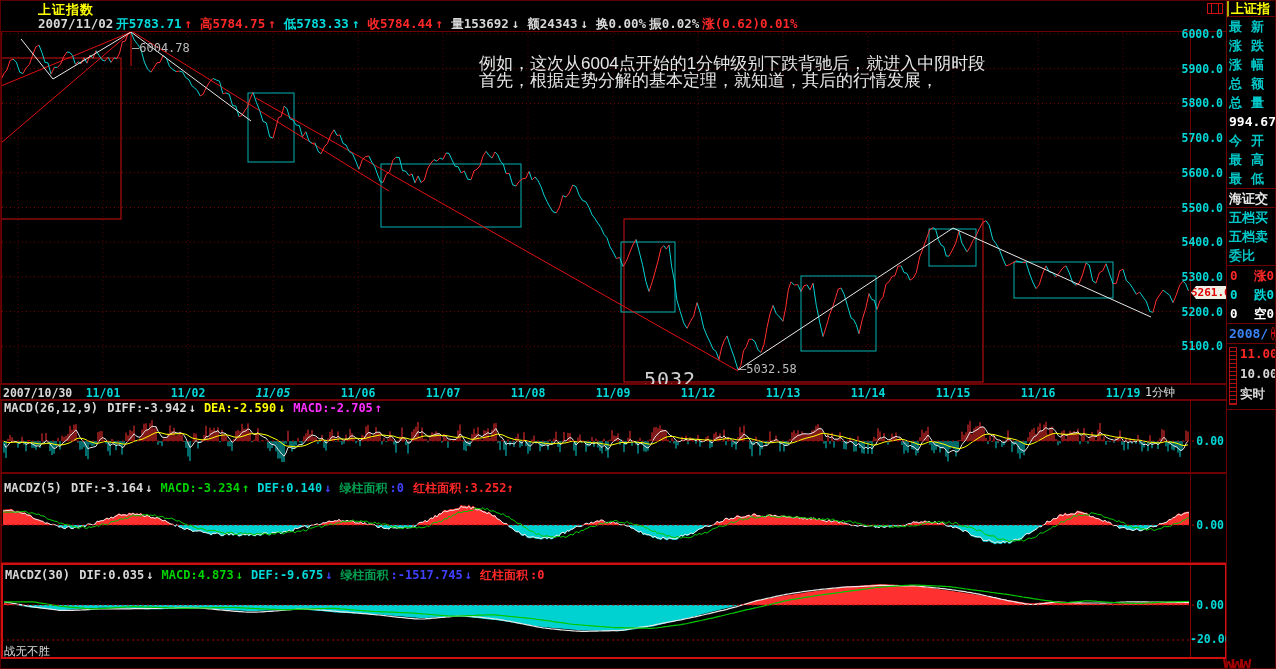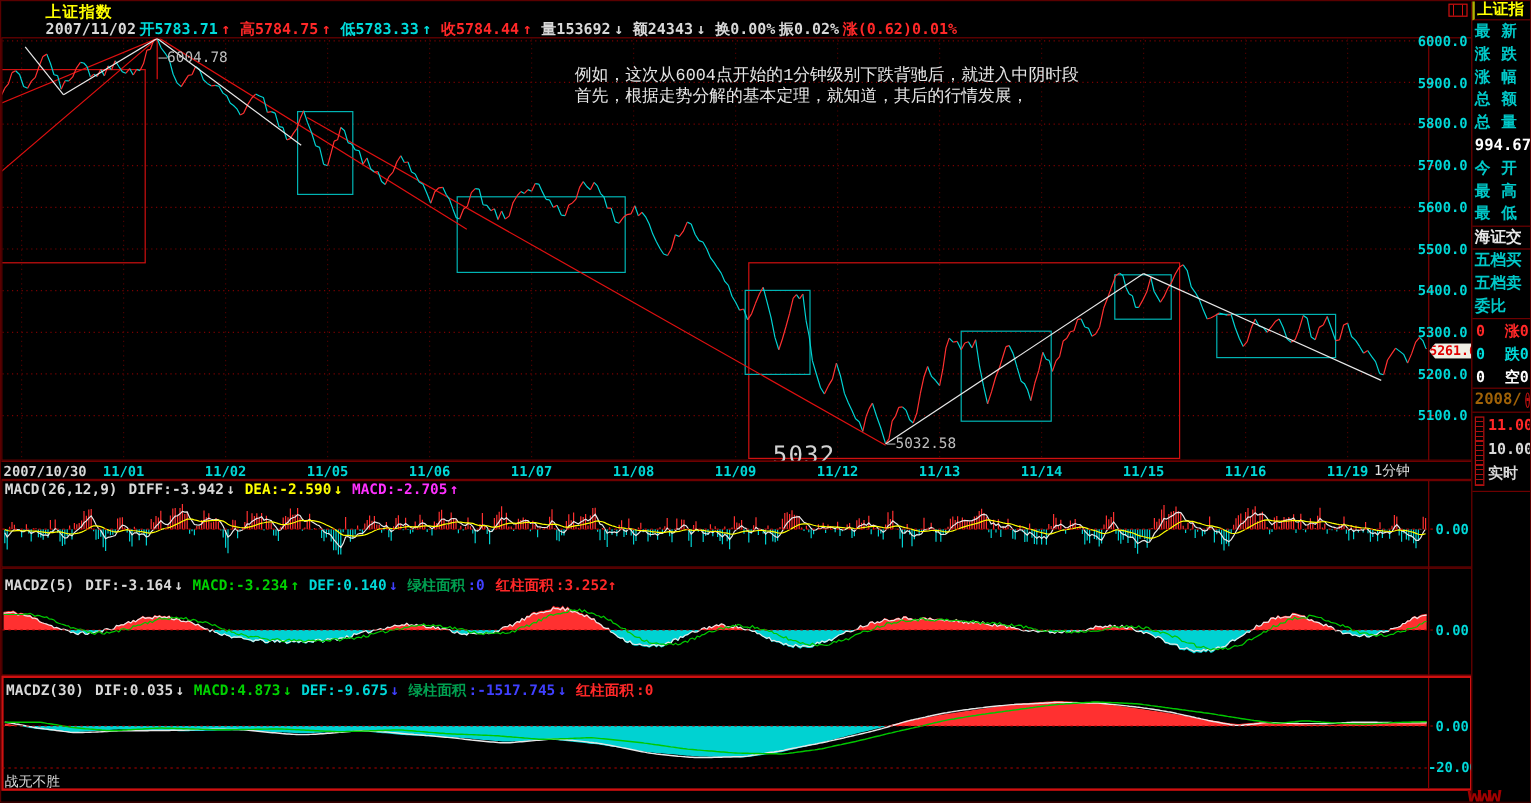--- a/index.html
+++ b/index.html
@@ -25,33 +25,33 @@
   #z30-div{left:1189px;top:564px;width:1px;height:92px;background:#8a0000;z-index:1;}
   #chart-svg{left:0;top:0;z-index:1;pointer-events:none;}
   .hdr{position:absolute;white-space:nowrap;font-size:12px;font-weight:bold;z-index:4;}
   .hdr span{margin-right:2px;}
   .ylab{position:absolute;right:3px;color:#00d8d8;font-size:11.5px;font-weight:bold;z-index:4;}
   .xlab{position:absolute;top:1px;color:#00d8d8;font-size:11.5px;font-weight:bold;transform:translateX(-50%);}
   .ialab{position:absolute;color:#00d8d8;font-size:11.5px;font-weight:bold;z-index:4;text-align:right;width:34px;}
   .chart-label{position:absolute;color:#bdbdbd;font-size:12px;z-index:4;white-space:nowrap;}
   #low-big{position:absolute;color:#d2d2d2;font-size:20px;z-index:2;letter-spacing:1px;}
   #annotation{position:absolute;left:478px;top:55px;width:660px;z-index:4;color:#e6e6e6;
-              font-size:14px;line-height:16.5px;font-family:Liberation Mono, monospace;}
+              font-size:17px;line-height:16.5px;font-family:Liberation Sans, sans-serif;}
   #interval-label{position:absolute;left:1144px;top:384px;color:#e0e0e0;font-size:11.5px;z-index:4;}
   #price-tag{position:absolute;left:1190px;top:285px;width:36px;height:13px;background:#efefe4;color:#e00000;
              font-size:11px;font-weight:bold;line-height:13px;text-align:right;padding-right:2px;box-sizing:border-box;
              clip-path:polygon(0 50%,14% 0,100% 0,100% 100%,14% 100%);z-index:5;}
   
   #sidebar{left:1225px;top:0;width:51px;height:669px;border-left:1px solid #6e0000;box-sizing:border-box;z-index:5;background:#000;}
   .sb-sec{border-bottom:1px solid #6e0000;box-sizing:border-box;overflow:hidden;}
   #sb-header{height:16px;color:#ffff00;font-size:13px;font-weight:bold;border-left:2px solid #b0b000;padding-left:2px;line-height:15px;}
   .sb-row{height:19px;line-height:19px;font-size:13px;font-weight:bold;color:#00c8c8;padding:0 2px;white-space:nowrap;}
   .sb-row.just{letter-spacing:9px;}
   .ud-row{height:19px;line-height:19px;font-size:12.5px;font-weight:bold;display:flex;justify-content:space-between;padding:0 3px;}
-  #sb-year{height:20px;line-height:20px;color:#a16207;font-size:13px;font-weight:bold;padding:0 2px;display:flex;align-items:center;justify-content:flex-end;}
+  #sb-year{height:20px;line-height:20px;color:#3b82f6;font-size:13px;font-weight:bold;padding:0 2px;display:flex;align-items:center;justify-content:flex-end;}
   #globe-icon{display:inline-block;width:11px;height:11px;border:1px solid #c01010;border-radius:50%;margin-left:3px;
               background:linear-gradient(#000 4px,#c01010 4px,#c01010 6px,#000 6px);}
   #sb-misc{position:relative;height:66px;}
   #ruler-icon{position:absolute;left:2px;top:3px;width:8px;height:58px;border:1px solid #b01010;box-sizing:border-box;
               background:repeating-linear-gradient(to bottom,transparent 0 3px,#b01010 3px 4px);}
   .misc-val{position:absolute;left:13px;font-size:12.5px;font-weight:bold;white-space:nowrap;}
   #printer-icon{position:absolute;left:1206px;top:2px;width:16px;height:11px;border:1px solid #d01010;box-sizing:border-box;z-index:6;
                 background:linear-gradient(90deg,transparent 3px,#d01010 3px,#d01010 4px,transparent 4px,transparent 10px,#d01010 10px,#d01010 11px,transparent 11px);}
   #motto{position:absolute;left:3px;top:643px;color:#d8d8d8;font-size:11.5px;z-index:4;}
   #watermark{position:absolute;left:1222px;top:652px;color:#a00000;font-size:19px;font-weight:bold;letter-spacing:-3px;
@@ -802,21 +802,21 @@
       <div>首先，根据走势分解的基本定理，就知道，其后的行情发展，</div>
     </div>
   <div id="peak-label" class="chart-label" style="left: 131px; top: 26px; margin-top: 14px;">—6004.78</div>
   <div id="low-label" class="chart-label" style="left: 738px; top: 361px;">—5032.58</div>
   <div id="low-big" style="left: 643px; top: 366px;">5032</div>
 
   <div id="date-strip" class="abs">
       <div class="xlab" style="left: 2px; transform: none; color: rgb(216, 216, 216);">2007/10/30</div>
       <div class="xlab" style="left: 102px;">11/01</div>
       <div class="xlab" style="left: 187px;">11/02</div>
-      <div class="xlab" style="left: 272px;">11/05</div>
+      <div class="xlab" style="left: 272px; font-style: italic;">11/05</div>
       <div class="xlab" style="left: 357px;">11/06</div>
       <div class="xlab" style="left: 442px;">11/07</div>
       <div class="xlab" style="left: 527px;">11/08</div>
       <div class="xlab" style="left: 612px;">11/09</div>
       <div class="xlab" style="left: 697px;">11/12</div>
       <div class="xlab" style="left: 782px;">11/13</div>
       <div class="xlab" style="left: 867px;">11/14</div>
       <div class="xlab" style="left: 952px;">11/15</div>
       <div class="xlab" style="left: 1037px;">11/16</div>
       <div class="xlab" style="left: 1122px;">11/19</div>

